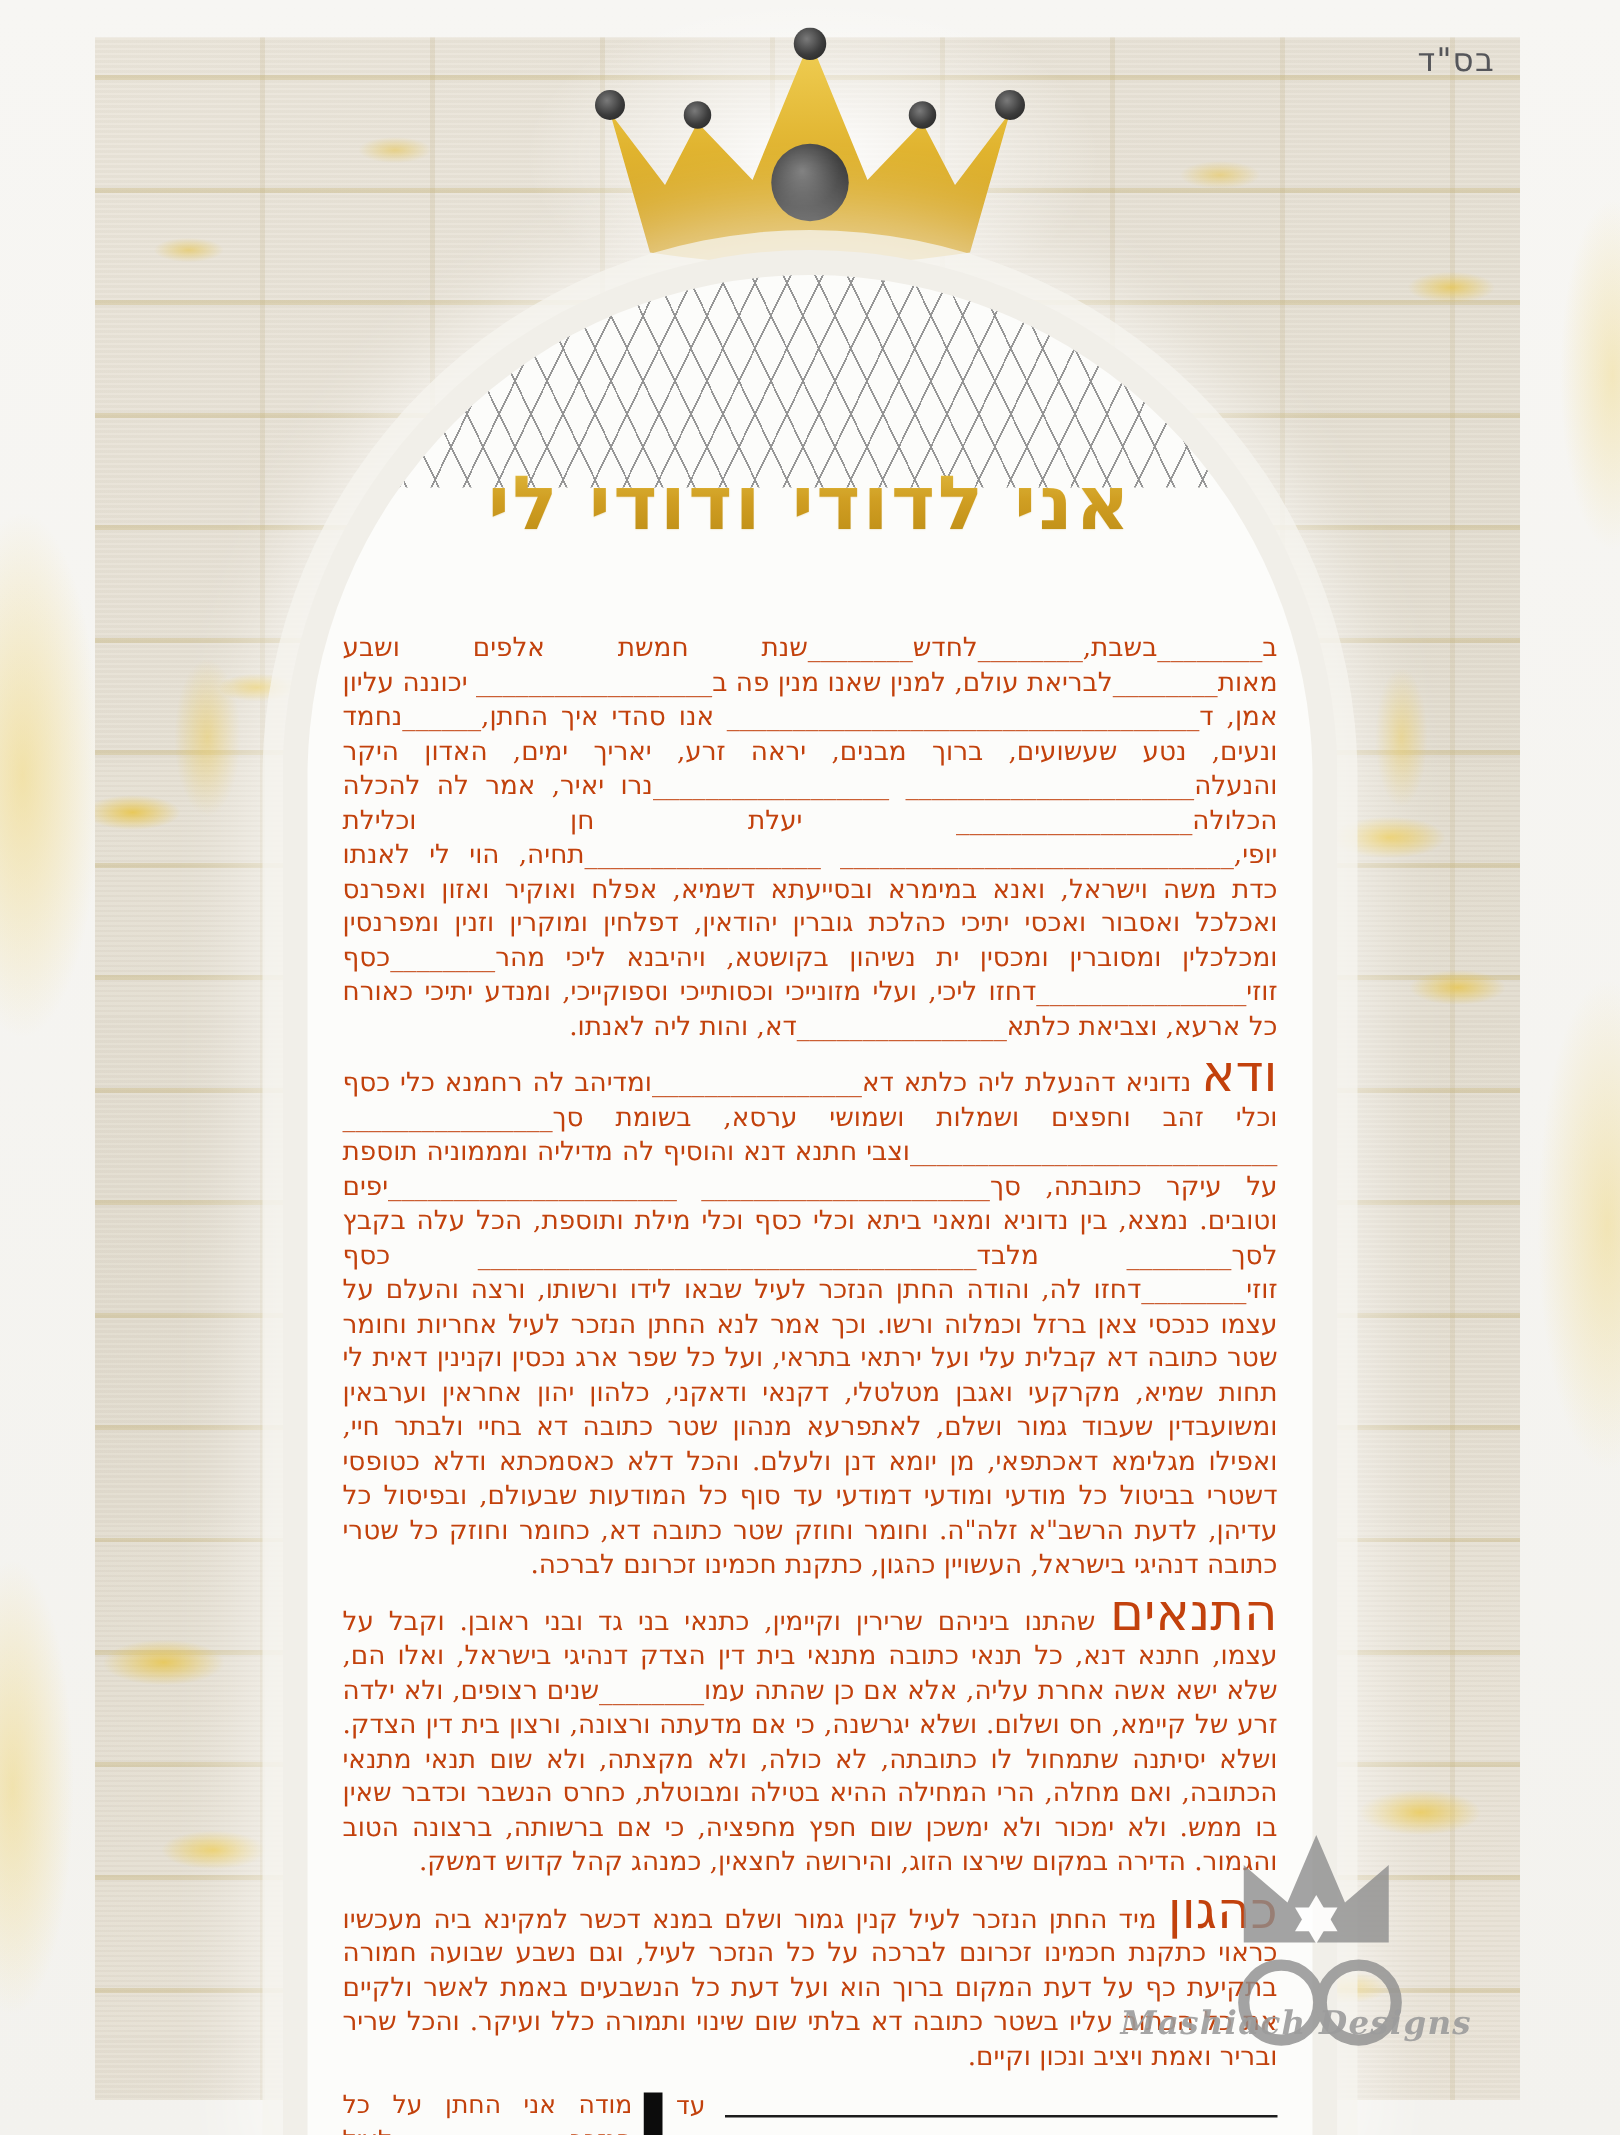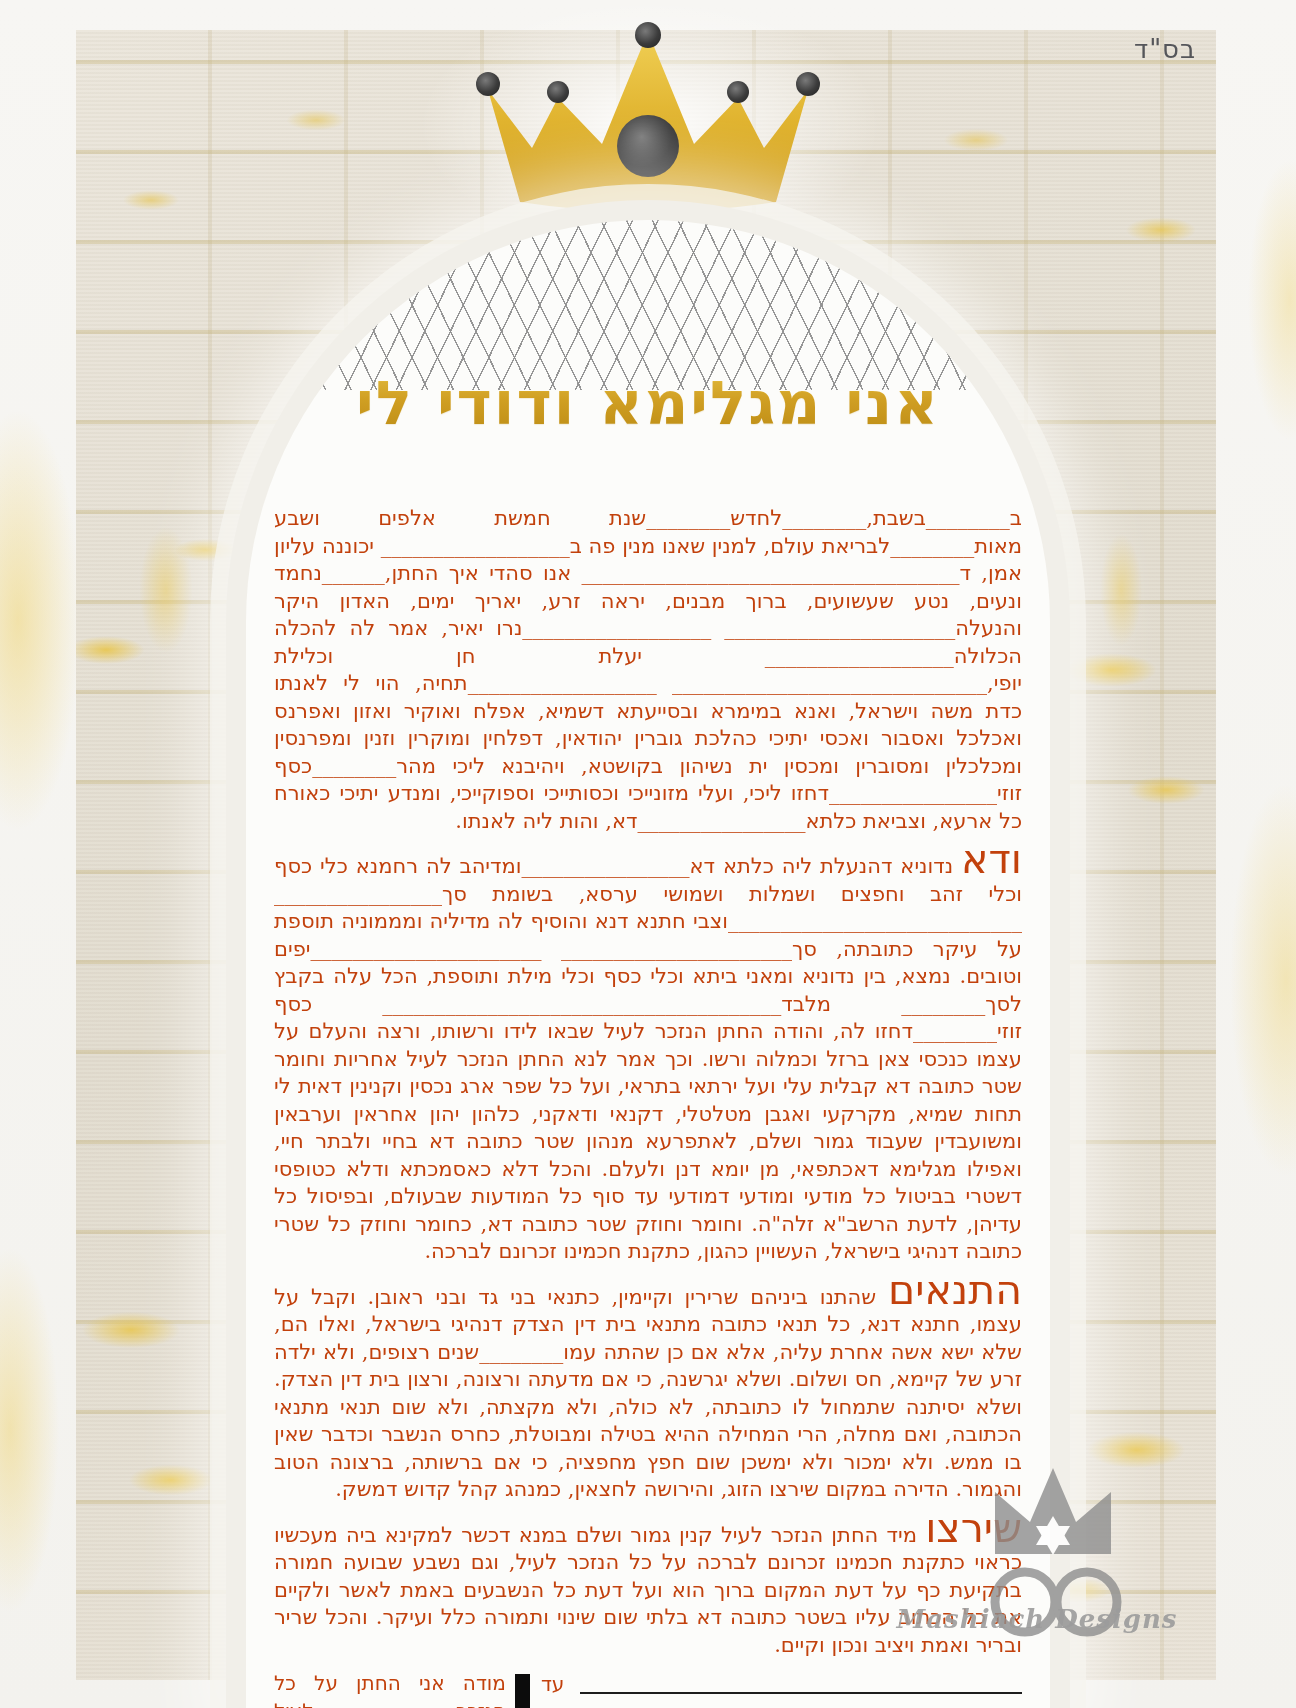--- a/index.html
+++ b/index.html
@@ -115,27 +115,27 @@
     <circle cx="26" cy="62" r="12" fill="url(#gemG)"></circle>
     <circle cx="96" cy="70" r="11" fill="url(#gemG)"></circle>
     <circle cx="186" cy="13" r="13" fill="url(#gemG)"></circle>
     <circle cx="276" cy="70" r="11" fill="url(#gemG)"></circle>
     <circle cx="346" cy="62" r="12" fill="url(#gemG)"></circle>
     <circle cx="186" cy="124" r="31" fill="url(#gemG)"></circle>
   </svg>
 
   <div class="arch">
     <div class="lattice"></div>
-    <div class="title">אני מגלימא ודודי לי</div>
+    <div class="title">אני לדודי ודודי לי</div>
 
     <div class="text-wrap">
       <p><span class="lead"></span><span>ב________בשבת,________לחדש________שנת חמשת אלפים ושבע מאות________לבריאת עולם, למנין שאנו מנין פה ב__________________ יכוננה עליון אמן, ד____________________________________ אנו סהדי איך החתן,______נחמד ונעים, נטע שעשועים, ברוך מבנים, יראה זרע, יאריך ימים, האדון היקר והנעלה______________________ __________________נרו יאיר, אמר לה להכלה הכלולה__________________ יעלת חן וכלילת יופי,______________________________ __________________תחיה, הוי לי לאנתו כדת משה וישראל, ואנא במימרא ובסייעתא דשמיא, אפלח ואוקיר ואזון ואפרנס ואכלכל ואסבור ואכסי יתיכי כהלכת גוברין יהודאין, דפלחין ומוקרין וזנין ומפרנסין ומכלכלין ומסוברין ומכסין ית נשיהון בקושטא, ויהיבנא ליכי מהר________כסף זוזי________________דחזו ליכי, ועלי מזונייכי וכסותייכי וספוקייכי, ומנדע יתיכי כאורח כל ארעא, וצביאת כלתא________________דא, והות ליה לאנתו.</span></p>
       <p><span class="lead">ודא</span><span> נדוניא דהנעלת ליה כלתא דא________________ומדיהב לה רחמנא כלי כסף וכלי זהב וחפצים ושמלות ושמושי ערסא, בשומת סך________________ ____________________________וצבי חתנא דנא והוסיף לה מדיליה ומממוניה תוספת על עיקר כתובתה, סך______________________ ______________________יפים וטובים. נמצא, בין נדוניא ומאני ביתא וכלי כסף וכלי מילת ותוספת, הכל עלה בקבץ לסך________ מלבד______________________________________ כסף זוזי________דחזו לה, והודה החתן הנזכר לעיל שבאו לידו ורשותו, ורצה והעלם על עצמו כנכסי צאן ברזל וכמלוה ורשו. וכך אמר לנא החתן הנזכר לעיל אחריות וחומר שטר כתובה דא קבלית עלי ועל ירתאי בתראי, ועל כל שפר ארג נכסין וקנינין דאית לי תחות שמיא, מקרקעי ואגבן מטלטלי, דקנאי ודאקני, כלהון יהון אחראין וערבאין ומשועבדין שעבוד גמור ושלם, לאתפרעא מנהון שטר כתובה דא בחיי ולבתר חיי, ואפילו מגלימא דאכתפאי, מן יומא דנן ולעלם. והכל דלא כאסמכתא ודלא כטופסי דשטרי בביטול כל מודעי ומודעי דמודעי עד סוף כל המודעות שבעולם, ובפיסול כל עדיהן, לדעת הרשב"א זלה"ה. וחומר וחוזק שטר כתובה דא, כחומר וחוזק כל שטרי כתובה דנהיגי בישראל, העשויין כהגון, כתקנת חכמינו זכרונם לברכה.</span></p>
       <p><span class="lead">התנאים</span><span> שהתנו ביניהם שרירין וקיימין, כתנאי בני גד ובני ראובן. וקבל על עצמו, חתנא דנא, כל תנאי כתובה מתנאי בית דין הצדק דנהיגי בישראל, ואלו הם, שלא ישא אשה אחרת עליה, אלא אם כן שהתה עמו________שנים רצופים, ולא ילדה זרע של קיימא, חס ושלום. ושלא יגרשנה, כי אם מדעתה ורצונה, ורצון בית דין הצדק. ושלא יסיתנה שתמחול לו כתובתה, לא כולה, ולא מקצתה, ולא שום תנאי מתנאי הכתובה, ואם מחלה, הרי המחילה ההיא בטילה ומבוטלת, כחרס הנשבר וכדבר שאין בו ממש. ולא ימכור ולא ימשכן שום חפץ מחפציה, כי אם ברשותה, ברצונה הטוב והגמור. הדירה במקום שירצו הזוג, והירושה לחצאין, כמנהג קהל קדוש דמשק.</span></p>
-      <p><span class="lead">שירצו</span><span> מיד החתן הנזכר לעיל קנין גמור ושלם במנא דכשר למקינא ביה מעכשיו כראוי כתקנת חכמינו זכרונם לברכה על כל הנזכר לעיל, וגם נשבע שבועה חמורה בתקיעת כף על דעת המקום ברוך הוא ועל דעת כל הנשבעים באמת לאשר ולקיים את כל הכתוב עליו בשטר כתובה דא בלתי שום שינוי ותמורה כלל ועיקר. והכל שריר ובריר ואמת ויציב ונכון וקיים.</span></p>
+      <p><span class="lead">כהגון</span><span> מיד החתן הנזכר לעיל קנין גמור ושלם במנא דכשר למקינא ביה מעכשיו כראוי כתקנת חכמינו זכרונם לברכה על כל הנזכר לעיל, וגם נשבע שבועה חמורה בתקיעת כף על דעת המקום ברוך הוא ועל דעת כל הנשבעים באמת לאשר ולקיים את כל הכתוב עליו בשטר כתובה דא בלתי שום שינוי ותמורה כלל ועיקר. והכל שריר ובריר ואמת ויציב ונכון וקיים.</span></p>
 
       <div class="sig">
         <div class="sig-left">
           <div class="groom-text">מודה אני החתן על כל הנזכר לעיל</div>
 
         </div>
         <div class="sig-bar"></div>
         <div class="sig-right">
           <div class="wit-row">
             <span class="wlabel">עד</span>

